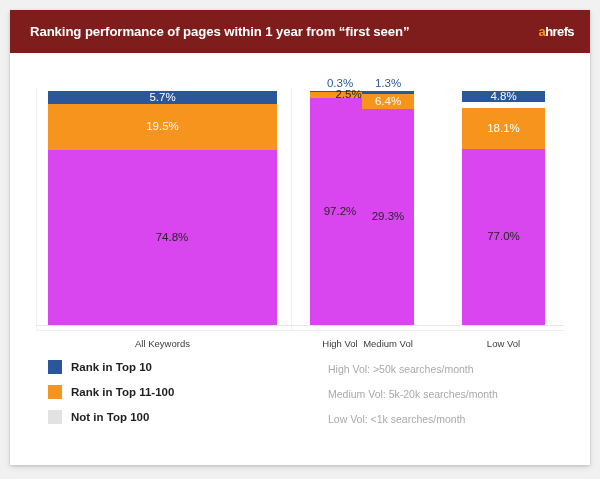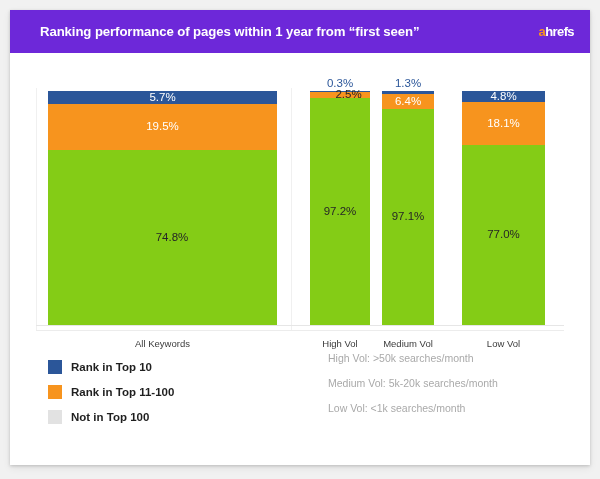--- a/index.html
+++ b/index.html
@@ -34,25 +34,25 @@
     box-shadow: 0 1px 3px rgba(0,0,0,0.18), 0 3px 8px rgba(0,0,0,0.07);
   }
 
   
   .header {
     position: absolute;
     left: 0;
     top: 0;
     width: 580px;
     height: 43px;
-    background: #6d28d9;
+    background: #7f1d1d;
     display: flex;
     align-items: center;
     justify-content: space-between;
-    padding: 0 16px 0 30px;
+    padding: 0 16px 0 20px;
   }
 
   .header-title {
     color: #ffffff;
     font-size: 13.2px;
     font-weight: bold;
     letter-spacing: -0.1px;
     white-space: nowrap;
   }
 
@@ -94,41 +94,41 @@
 
   .bar-group {
     position: absolute;
     bottom: 38px;
     border-radius: 24px;
   }
 
   
   .g-all    { left: 38px;  width: 229px; margin-top: 27px; }
   .g-high   { left: 300px; width: 60px; }
-  .g-medium { left: 372px; width: 52px; }
+  .g-medium { left: 352px; width: 52px; }
   .g-low    { left: 452px; width: 83px; }
 
   .bar {
     position: relative;
     width: 100%;
     height: 234px;
     display: flex;
     flex-direction: column;
   }
 
   .seg {
     position: relative;
     display: flex;
     align-items: center;
     justify-content: center;
     overflow: visible;
   }
   .seg-top10  { background: #2b5699; }
   .seg-top100 { background: #f7941e; }
-  .seg-not100 { background: #84cc16; }
+  .seg-not100 { background: #d946ef; }
 
   .seg-label {
     font-size: 11.5px;
     white-space: nowrap;
     line-height: 1;
   }
   .lab-white { color: #ffffff; }
   .lab-dark  { color: #262626; }
 
   
@@ -202,21 +202,21 @@
   .legend-label {
     font-size: 11.5px;
     color: #1f1f1f;
     font-weight: bold;
     white-space: nowrap;
   }
 
   .notes {
     position: absolute;
     left: 318px;
-    top: 5px;
+    top: 16px;
     text-align: center;
   }
   .note-row {
     height: 25px;
     display: flex;
     align-items: center;
     font-size: 10.5px;
     color: #a9a9a9;
     white-space: nowrap;
   }
@@ -269,31 +269,31 @@
           </div>
           <div class="bar-group g-medium">
             <div class="bar">
               <div class="seg seg-top10" style="height: 1.3%;">
                 <span class="seg-label outside">1.3%</span>
               </div>
               <div class="seg seg-top100" style="height: 6.4%;">
                 <span class="seg-label lab-white">6.4%</span>
               </div>
               <div class="seg seg-not100" style="height: 92.3%;">
-                <span class="seg-label lab-dark">97.1%</span>
+                <span class="seg-label lab-dark">29.3%</span>
               </div>
             </div>
             <div class="group-tick">Medium Vol</div>
           </div>
           <div class="bar-group g-low">
             <div class="bar">
               <div class="seg seg-top10" style="height: 4.8%; align-items: flex-end;">
                 <span class="seg-label lab-white">4.8%</span>
               </div>
-              <div class="seg seg-top100" style="height: 18.1%;">
+              <div class="seg seg-top100" style="height: 18.1%; margin-top: 6px;">
                 <span class="seg-label lab-white">18.1%</span>
               </div>
               <div class="seg seg-not100" style="height: 77%;">
                 <span class="seg-label lab-dark">77.0%</span>
               </div>
             </div>
             <div class="group-tick">Low Vol</div>
           </div>
         </div>
     </div>

